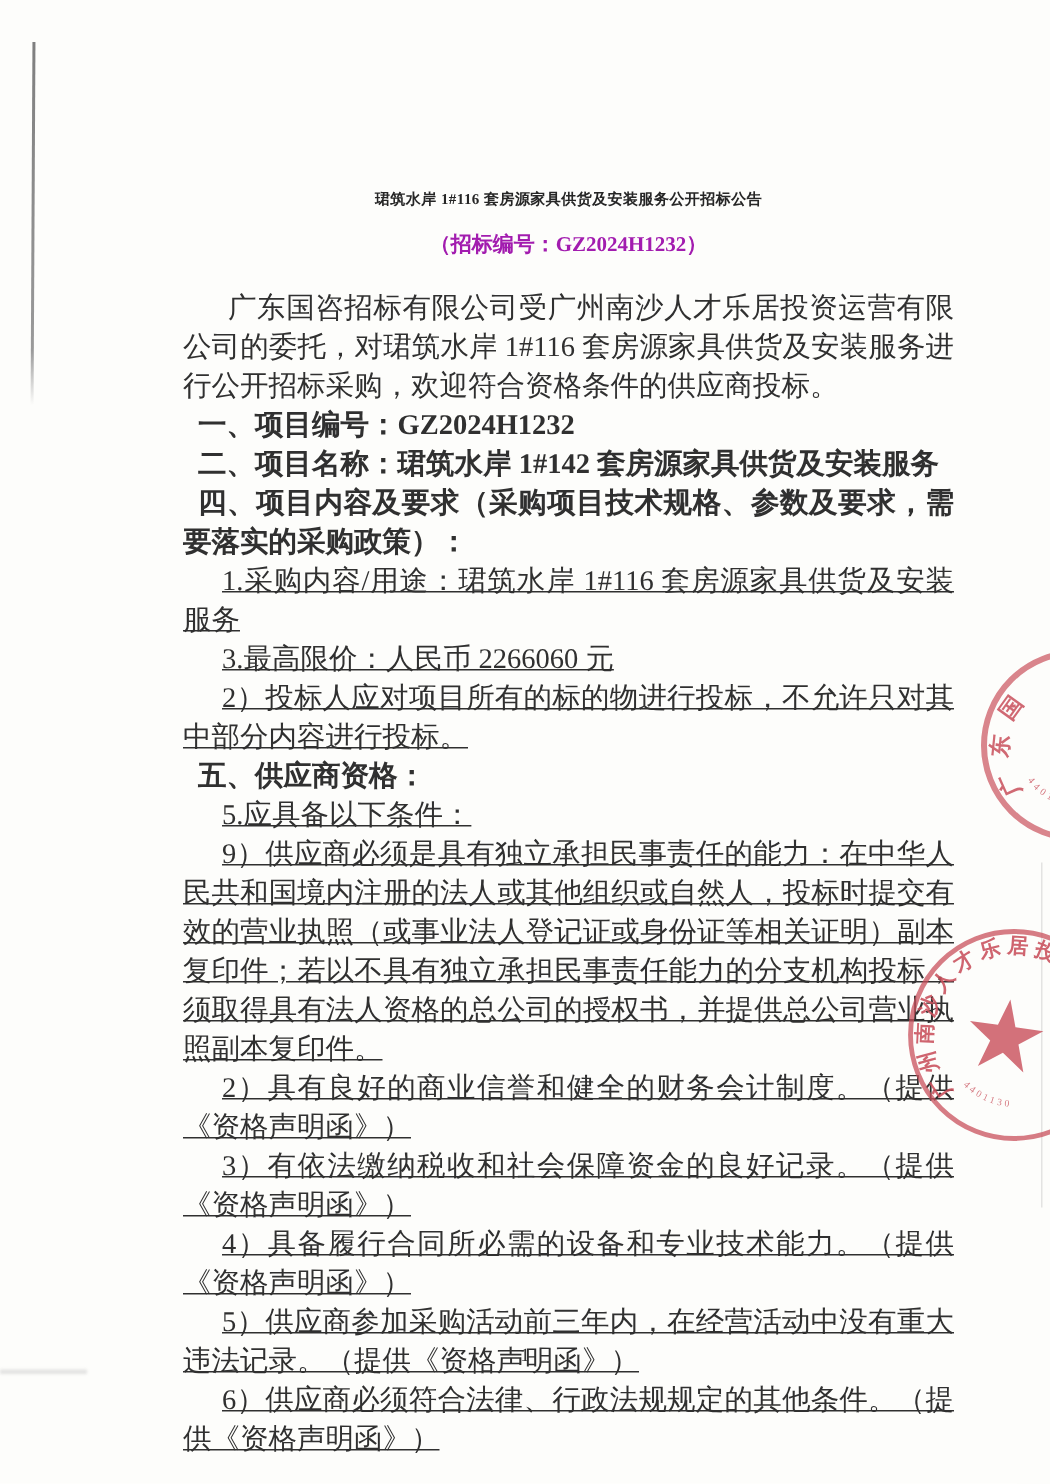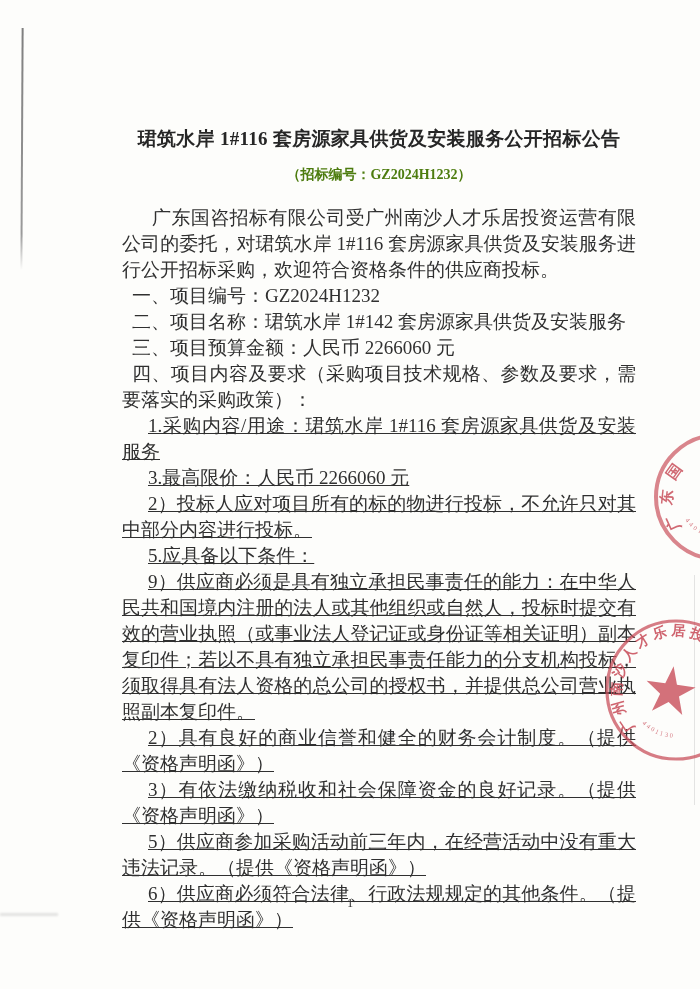--- a/index.html
+++ b/index.html
@@ -30,33 +30,33 @@
   .scan-edge-right {
     position: absolute; left: 694px; top: 575px;
     width: 1px; height: 230px;
     background: #dcdcdc; opacity: 0.8;
   }
   
   .content {
     position: absolute; left: 122px; top: 126px; width: 514px;
   }
   .doc-title {
-    font-size: 19px; font-weight: bold; text-align: center;
+    font-size: 10px; font-weight: bold; text-align: center;
     margin: 0 0 14px 0; color: #262626; letter-spacing: 0.3px;
   }
   .doc-subtitle {
     font-size: 14px; font-weight: bold; text-align: center;
-    margin: 0 0 21px 0; color: #4d7c0f;
+    margin: 0 0 21px 0; color: #a21caf;
   }
   .content p {
     margin: 0; font-size: 19px; line-height: 26px;
     text-align: justify; color: #303030;
   }
   p.intro   { text-indent: 30px; }
-  p.section { text-indent: 10px; font-weight: 400; }
+  p.section { text-indent: 10px; font-weight: 700; }
   p.sub     { text-indent: 26px; text-decoration: underline; }
   .page-number {
     position: absolute; left: 0; top: 896px; width: 700px;
     text-align: center; font-size: 12.5px; color: #333;
   }
   
   .seal { position: absolute; filter: blur(0.4px); }
   .seal-agency  { left: 638px; top: 417px; opacity: 0.85; }
   .seal-company { left: 586px; top: 600px; opacity: 0.88; }
 </style>
@@ -69,29 +69,30 @@
   <div class="scan-smudge-bottom"></div>
   <div class="scan-edge-right"></div>
 
   <div class="content">
     <h1 class="doc-title">珺筑水岸 1#116 套房源家具供货及安装服务公开招标公告</h1>
     <div class="doc-subtitle">（招标编号：GZ2024H1232）</div>
     <div>
         <p class="intro">广东国咨招标有限公司受广州南沙人才乐居投资运营有限公司的委托，对珺筑水岸 1#116 套房源家具供货及安装服务进行公开招标采购，欢迎符合资格条件的供应商投标。</p>
         <p class="section">一、项目编号：GZ2024H1232</p>
         <p class="section">二、项目名称：珺筑水岸 1#142 套房源家具供货及安装服务</p>
-        <p class="section">三、项目预算金额：人民币 2266060 元</p>
         <p class="section">四、项目内容及要求（采购项目技术规格、参数及要求，需要落实的采购政策）：</p>
         <p class="sub">1.采购内容/用途：珺筑水岸 1#116 套房源家具供货及安装服务</p>
         <p class="sub">3.最高限价：人民币 2266060 元</p>
         <p class="sub">2）投标人应对项目所有的标的物进行投标，不允许只对其中部分内容进行投标。</p>
+        <p class="section">五、供应商资格：</p>
         <p class="sub">5.应具备以下条件：</p>
         <p class="sub">9）供应商必须是具有独立承担民事责任的能力：在中华人民共和国境内注册的法人或其他组织或自然人，投标时提交有效的营业执照（或事业法人登记证或身份证等相关证明）副本复印件；若以不具有独立承担民事责任能力的分支机构投标，须取得具有法人资格的总公司的授权书，并提供总公司营业执照副本复印件。</p>
         <p class="sub">2）具有良好的商业信誉和健全的财务会计制度。（提供《资格声明函》）</p>
         <p class="sub">3）有依法缴纳税收和社会保障资金的良好记录。（提供《资格声明函》）</p>
+        <p class="sub">4）具备履行合同所必需的设备和专业技术能力。（提供《资格声明函》）</p>
         <p class="sub">5）供应商参加采购活动前三年内，在经营活动中没有重大违法记录。（提供《资格声明函》）</p>
         <p class="sub">6）供应商必须符合法律、行政法规规定的其他条件。（提供《资格声明函》）</p>
       </div>
   </div>
 
   <svg class="seal seal-agency" width="160" height="160" viewBox="-80 -80 160 160">
     <g fill="#c9505c" stroke="#c9505c">
       <circle r="62" fill="none" stroke-width="4" stroke-opacity="0.82"></circle>
       <defs>
         <path id="agTextArc" d="M -33,33 A 46,46 0 1 1 33,33" fill="none"></path>

